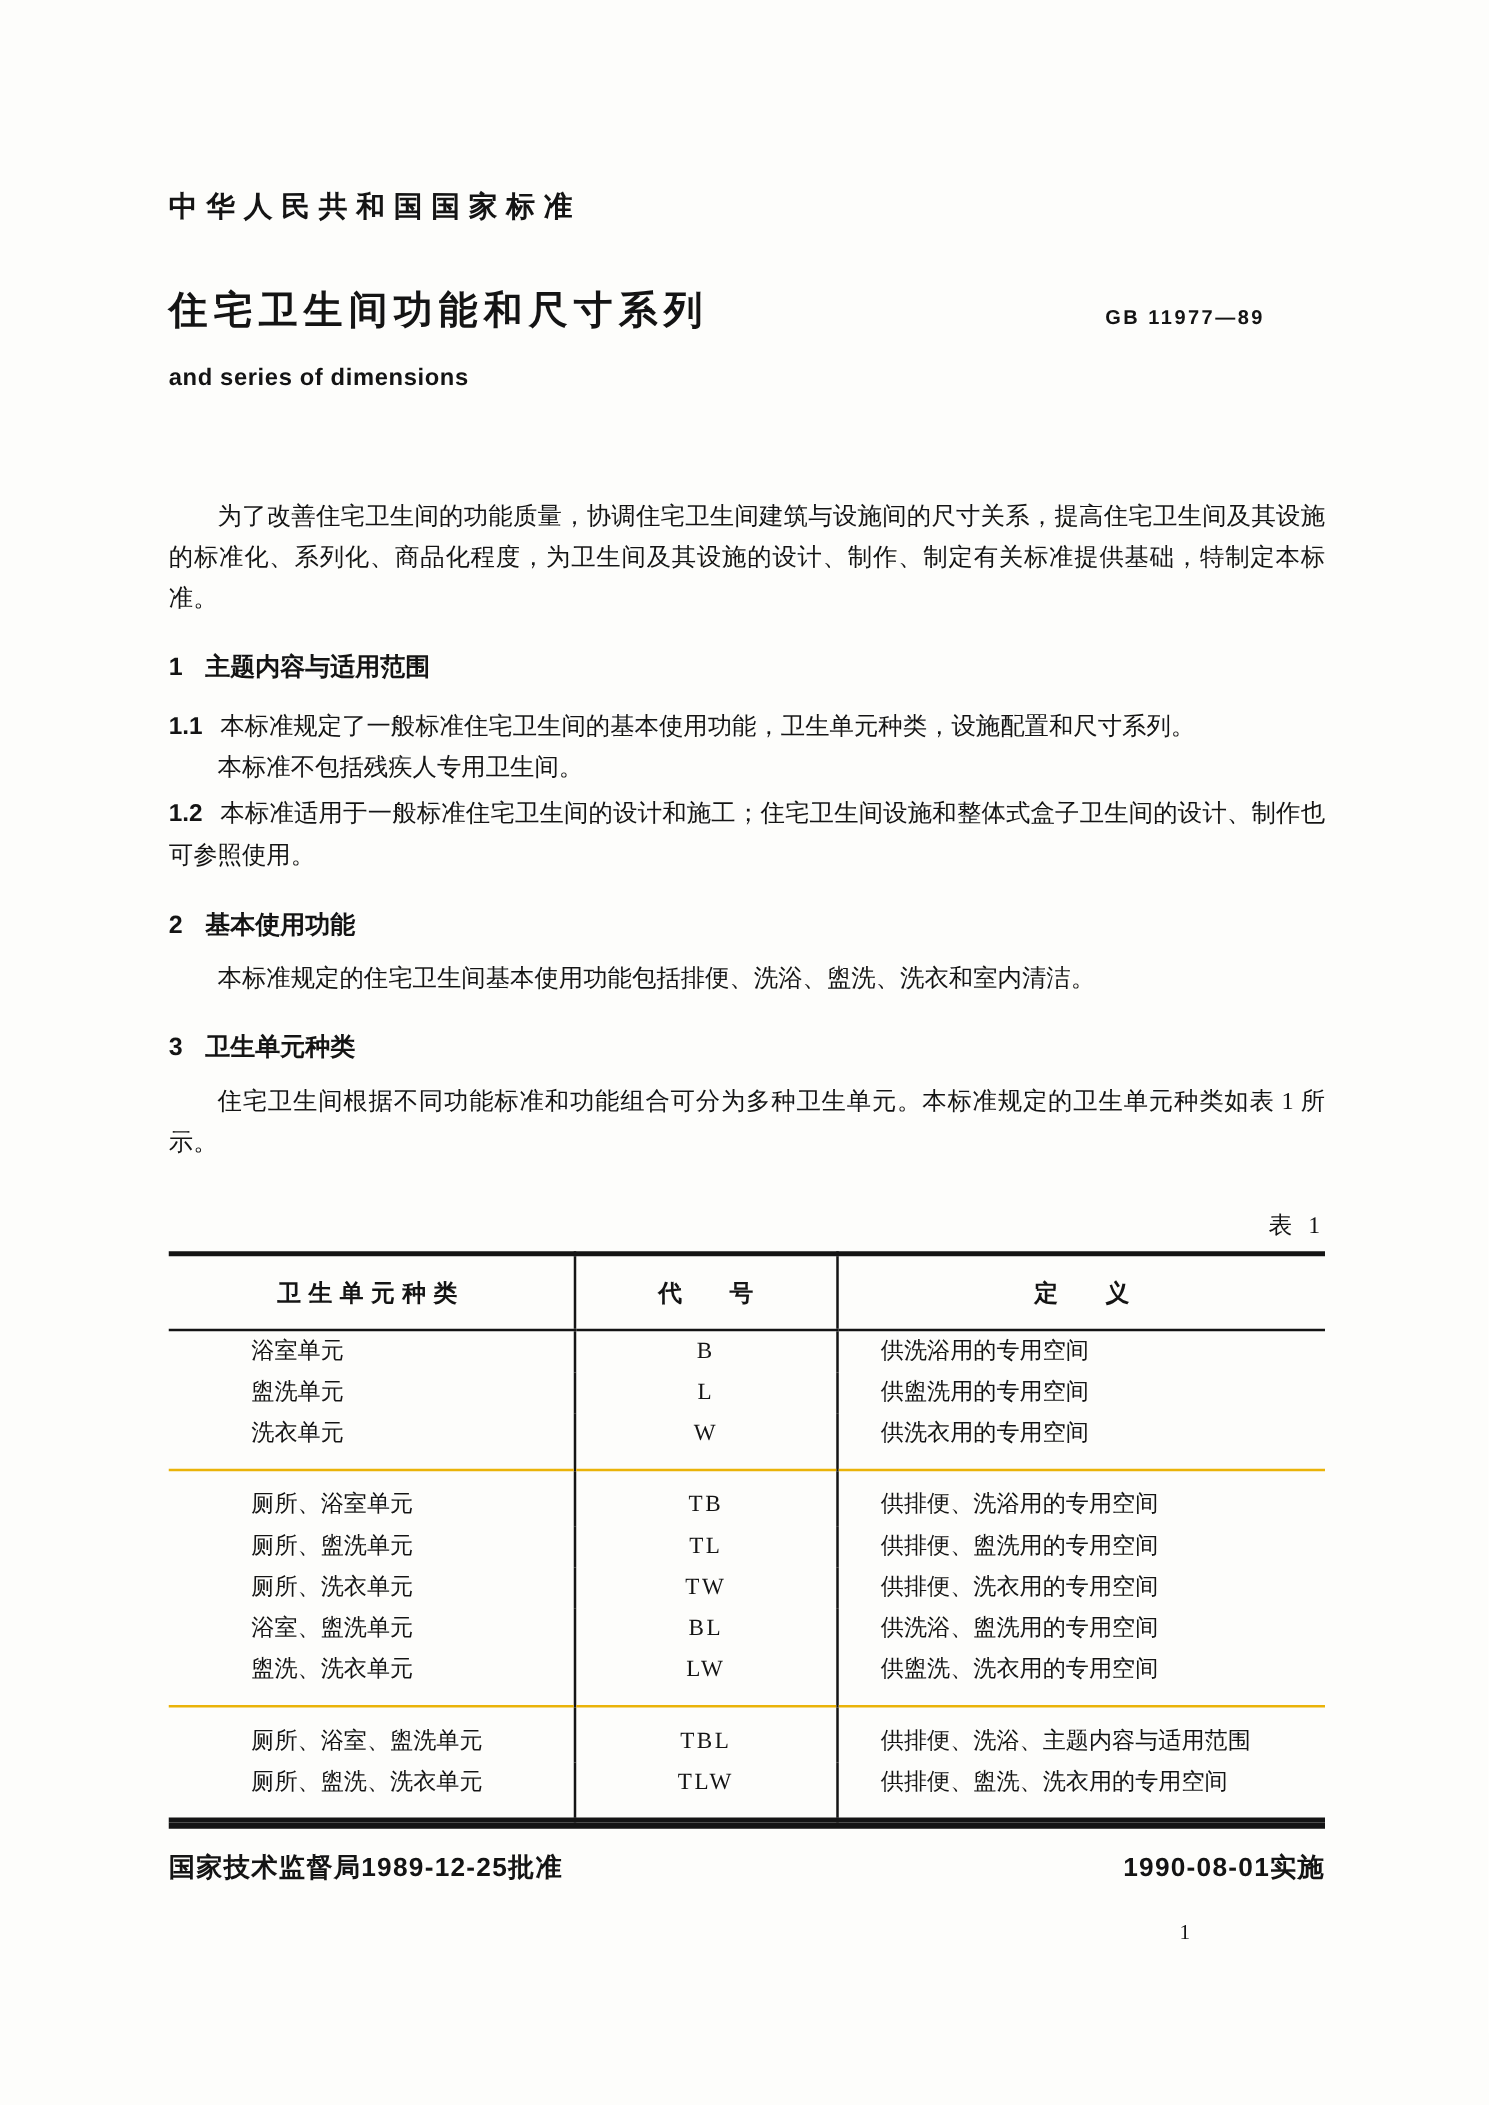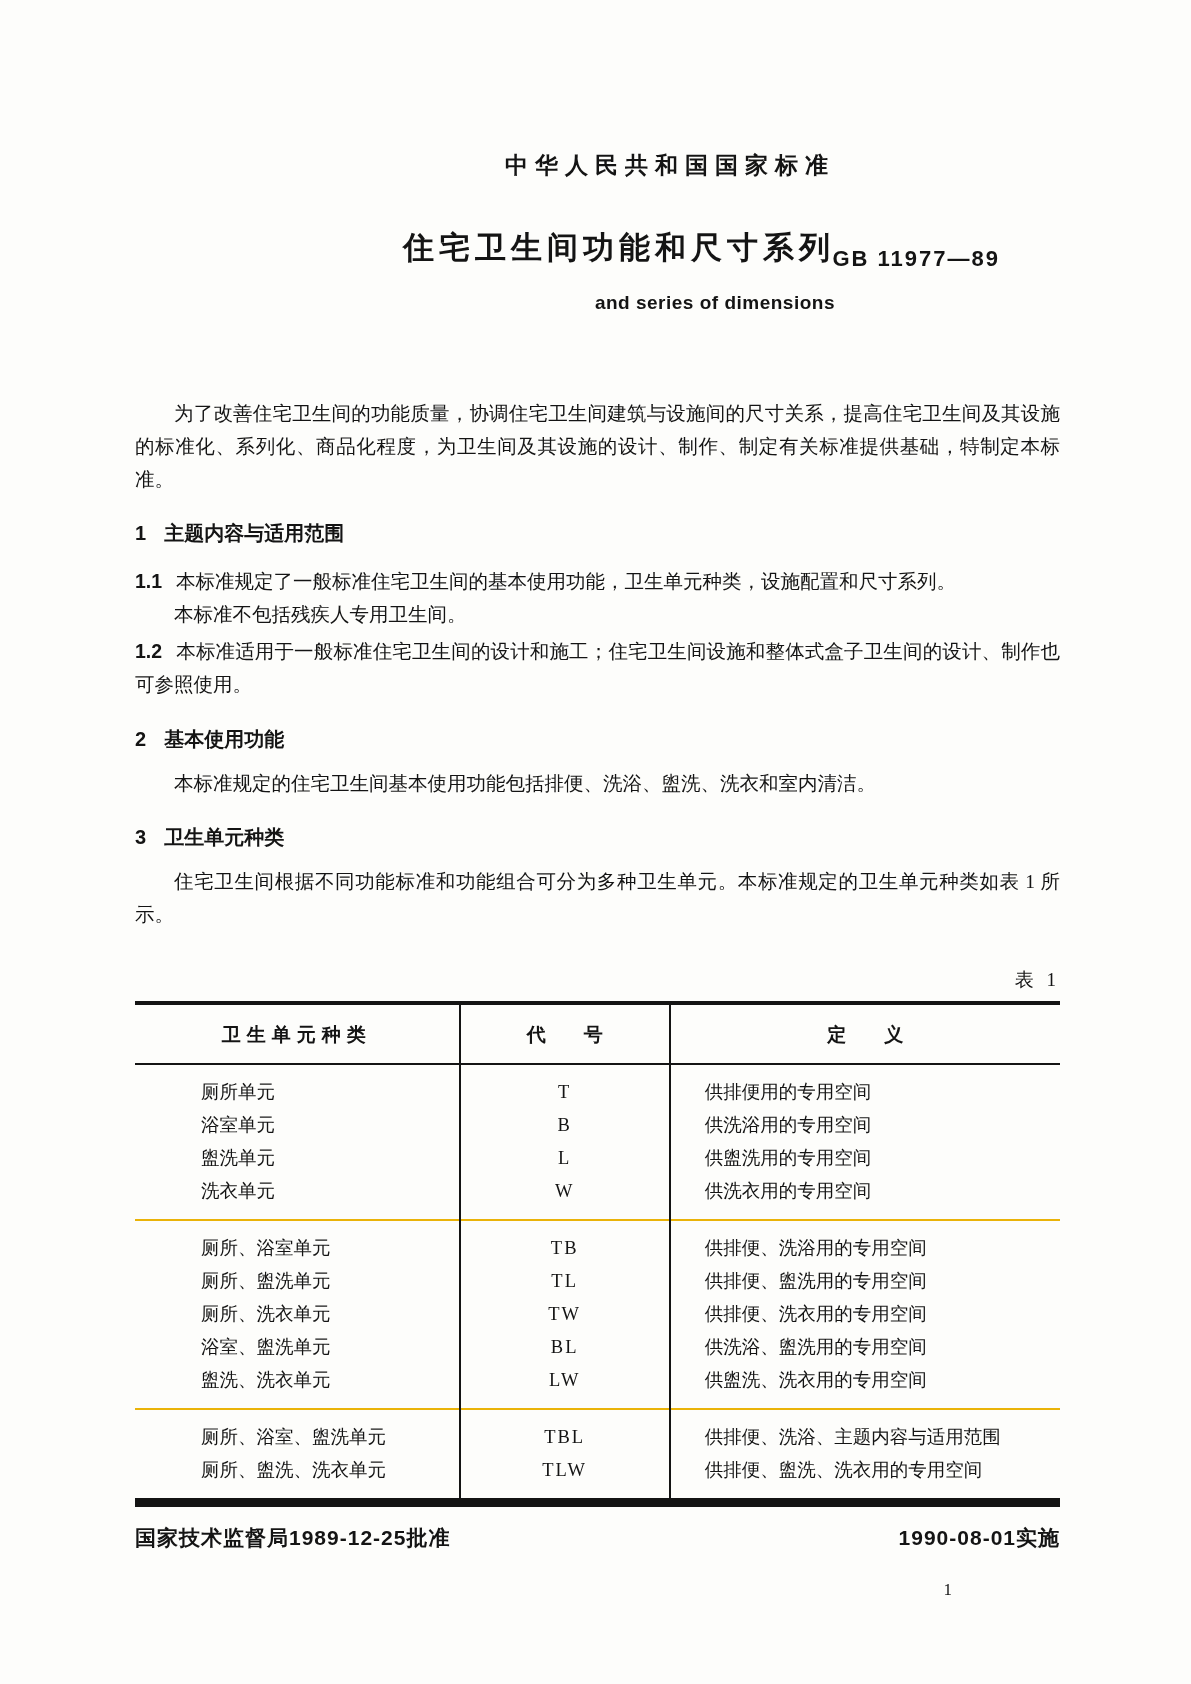--- a/index.html
+++ b/index.html
@@ -15,21 +15,21 @@
     margin: 0 auto;
     background: #fdfdfb;
     padding: 150px 131px 0 135px;
     display: flex;
     flex-direction: column;
     position: relative;
   }
 
   
   .doc-header { position: relative; }
-  .header-center { width: 700px; text-align: right; }
+  .header-center { width: 700px; text-align: left; }
   .kicker {
     font-family: "Liberation Sans", sans-serif;
     font-weight: bold;
     font-size: 23px;
     letter-spacing: 7px;
   }
   .doc-title {
     margin-top: 46px;
     font-family: "Liberation Sans", sans-serif;
     font-weight: bold;
@@ -39,25 +39,25 @@
   .subtitle-en {
     margin-top: 20px;
     font-family: "Liberation Sans", sans-serif;
     font-weight: bold;
     font-size: 19px;
     line-height: 1.45;
     letter-spacing: 0.5px;
   }
   .std-no {
     position: absolute;
-    right: 60px;
+    right: 48px;
     top: 96px;
     font-family: "Liberation Sans", sans-serif;
     font-weight: bold;
-    font-size: 22px;
+    font-size: 16px;
     letter-spacing: 2px;
     white-space: nowrap;
   }
 
   
   .rule-thick { height: 6px; background: #141414; }
   .header-rule { margin-top: 56px; }
   .footer-rule { height: 5px; }
 
   
@@ -180,25 +180,20 @@
       <col style="width:42.2%">
     </colgroup>
     <thead>
       <tr>
         <th>卫生单元种类</th>
         <th>代　　号</th>
         <th>定　　义</th>
       </tr>
     </thead>
     <tbody>
-        <tr class="group-first first-group">
-          <td>厕所单元</td>
-          <td>T</td>
-          <td>供排便用的专用空间</td>
-        </tr>
         <tr class="first-group">
           <td>浴室单元</td>
           <td>B</td>
           <td>供洗浴用的专用空间</td>
         </tr>
         <tr class="first-group">
           <td>盥洗单元</td>
           <td>L</td>
           <td>供盥洗用的专用空间</td>
         </tr>

